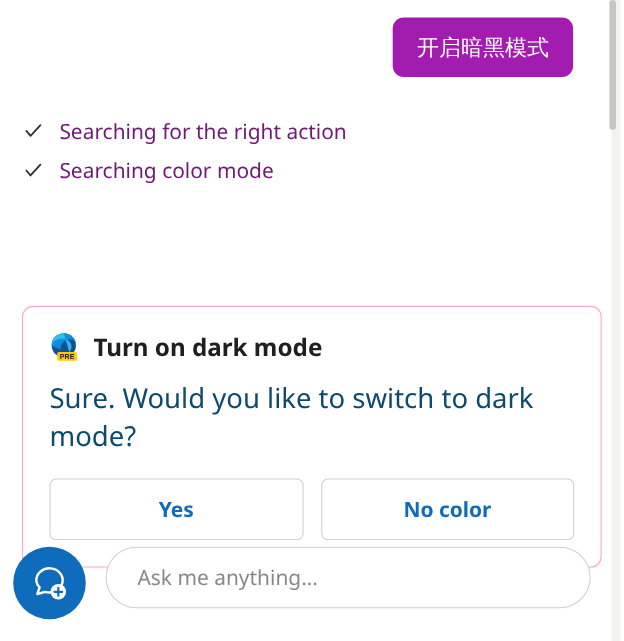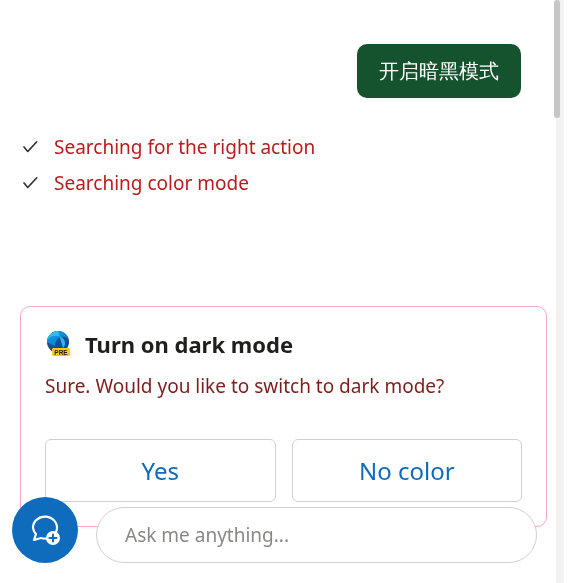--- a/index.html
+++ b/index.html
@@ -22,39 +22,38 @@
       flex-direction: column;
       position: relative;
     }
     .user-message-row {
       display: flex;
       justify-content: flex-end;
       margin-bottom: 36px;
       padding-right: 30px;
     }
     .user-message {
-      background: #14532d;
+      background: #a21caf;
       color: #ffffff;
       padding: 13px 22px;
       border-radius: 10px;
       font-size: 20px;
       font-weight: 400;
-      margin-top: 28px;
     }
     .status-list {
       padding-left: 4px;
       margin-bottom: 100px;
     }
     .status-item {
       display: flex;
       align-items: center;
       gap: 14px;
       margin-bottom: 10px;
       font-size: 19px;
-      color: #b91c1c;
+      color: #701a75;
     }
     .status-check {
       width: 20px;
       height: 20px;
       display: flex;
       align-items: center;
       justify-content: center;
       color: #323130;
     }
     .card {
@@ -70,47 +69,47 @@
       align-items: center;
       gap: 12px;
       margin-bottom: 14px;
     }
     .card-title {
       font-size: 22px;
       font-weight: 700;
       color: #201f1e;
     }
     .card-body {
-      font-size: 19px;
-      color: #7f1d1d;
-      margin-bottom: 40px;
+      font-size: 25px;
+      color: #0c4a6e;
+      margin-bottom: 22px;
     }
     .card-actions {
       display: flex;
       gap: 16px;
     }
     .action-btn {
       flex: 1;
       background: #ffffff;
       border: 1px solid #d2d0ce;
       border-radius: 6px;
       padding: 14px 0;
-      font-size: 24px;
-      font-weight: 400;
+      font-size: 19px;
+      font-weight: 700;
       color: #0f6cbd;
       cursor: pointer;
       font-family: inherit;
     }
     .input-row {
       position: absolute;
       bottom: 20px;
       left: 12px;
       right: 30px;
       display: flex;
-      align-items: flex-end;
+      align-items: flex-start;
       gap: 18px;
     }
     .chat-fab {
       width: 66px;
       height: 66px;
       border-radius: 50%;
       background: #0f6cbd;
       display: flex;
       align-items: center;
       justify-content: center;

